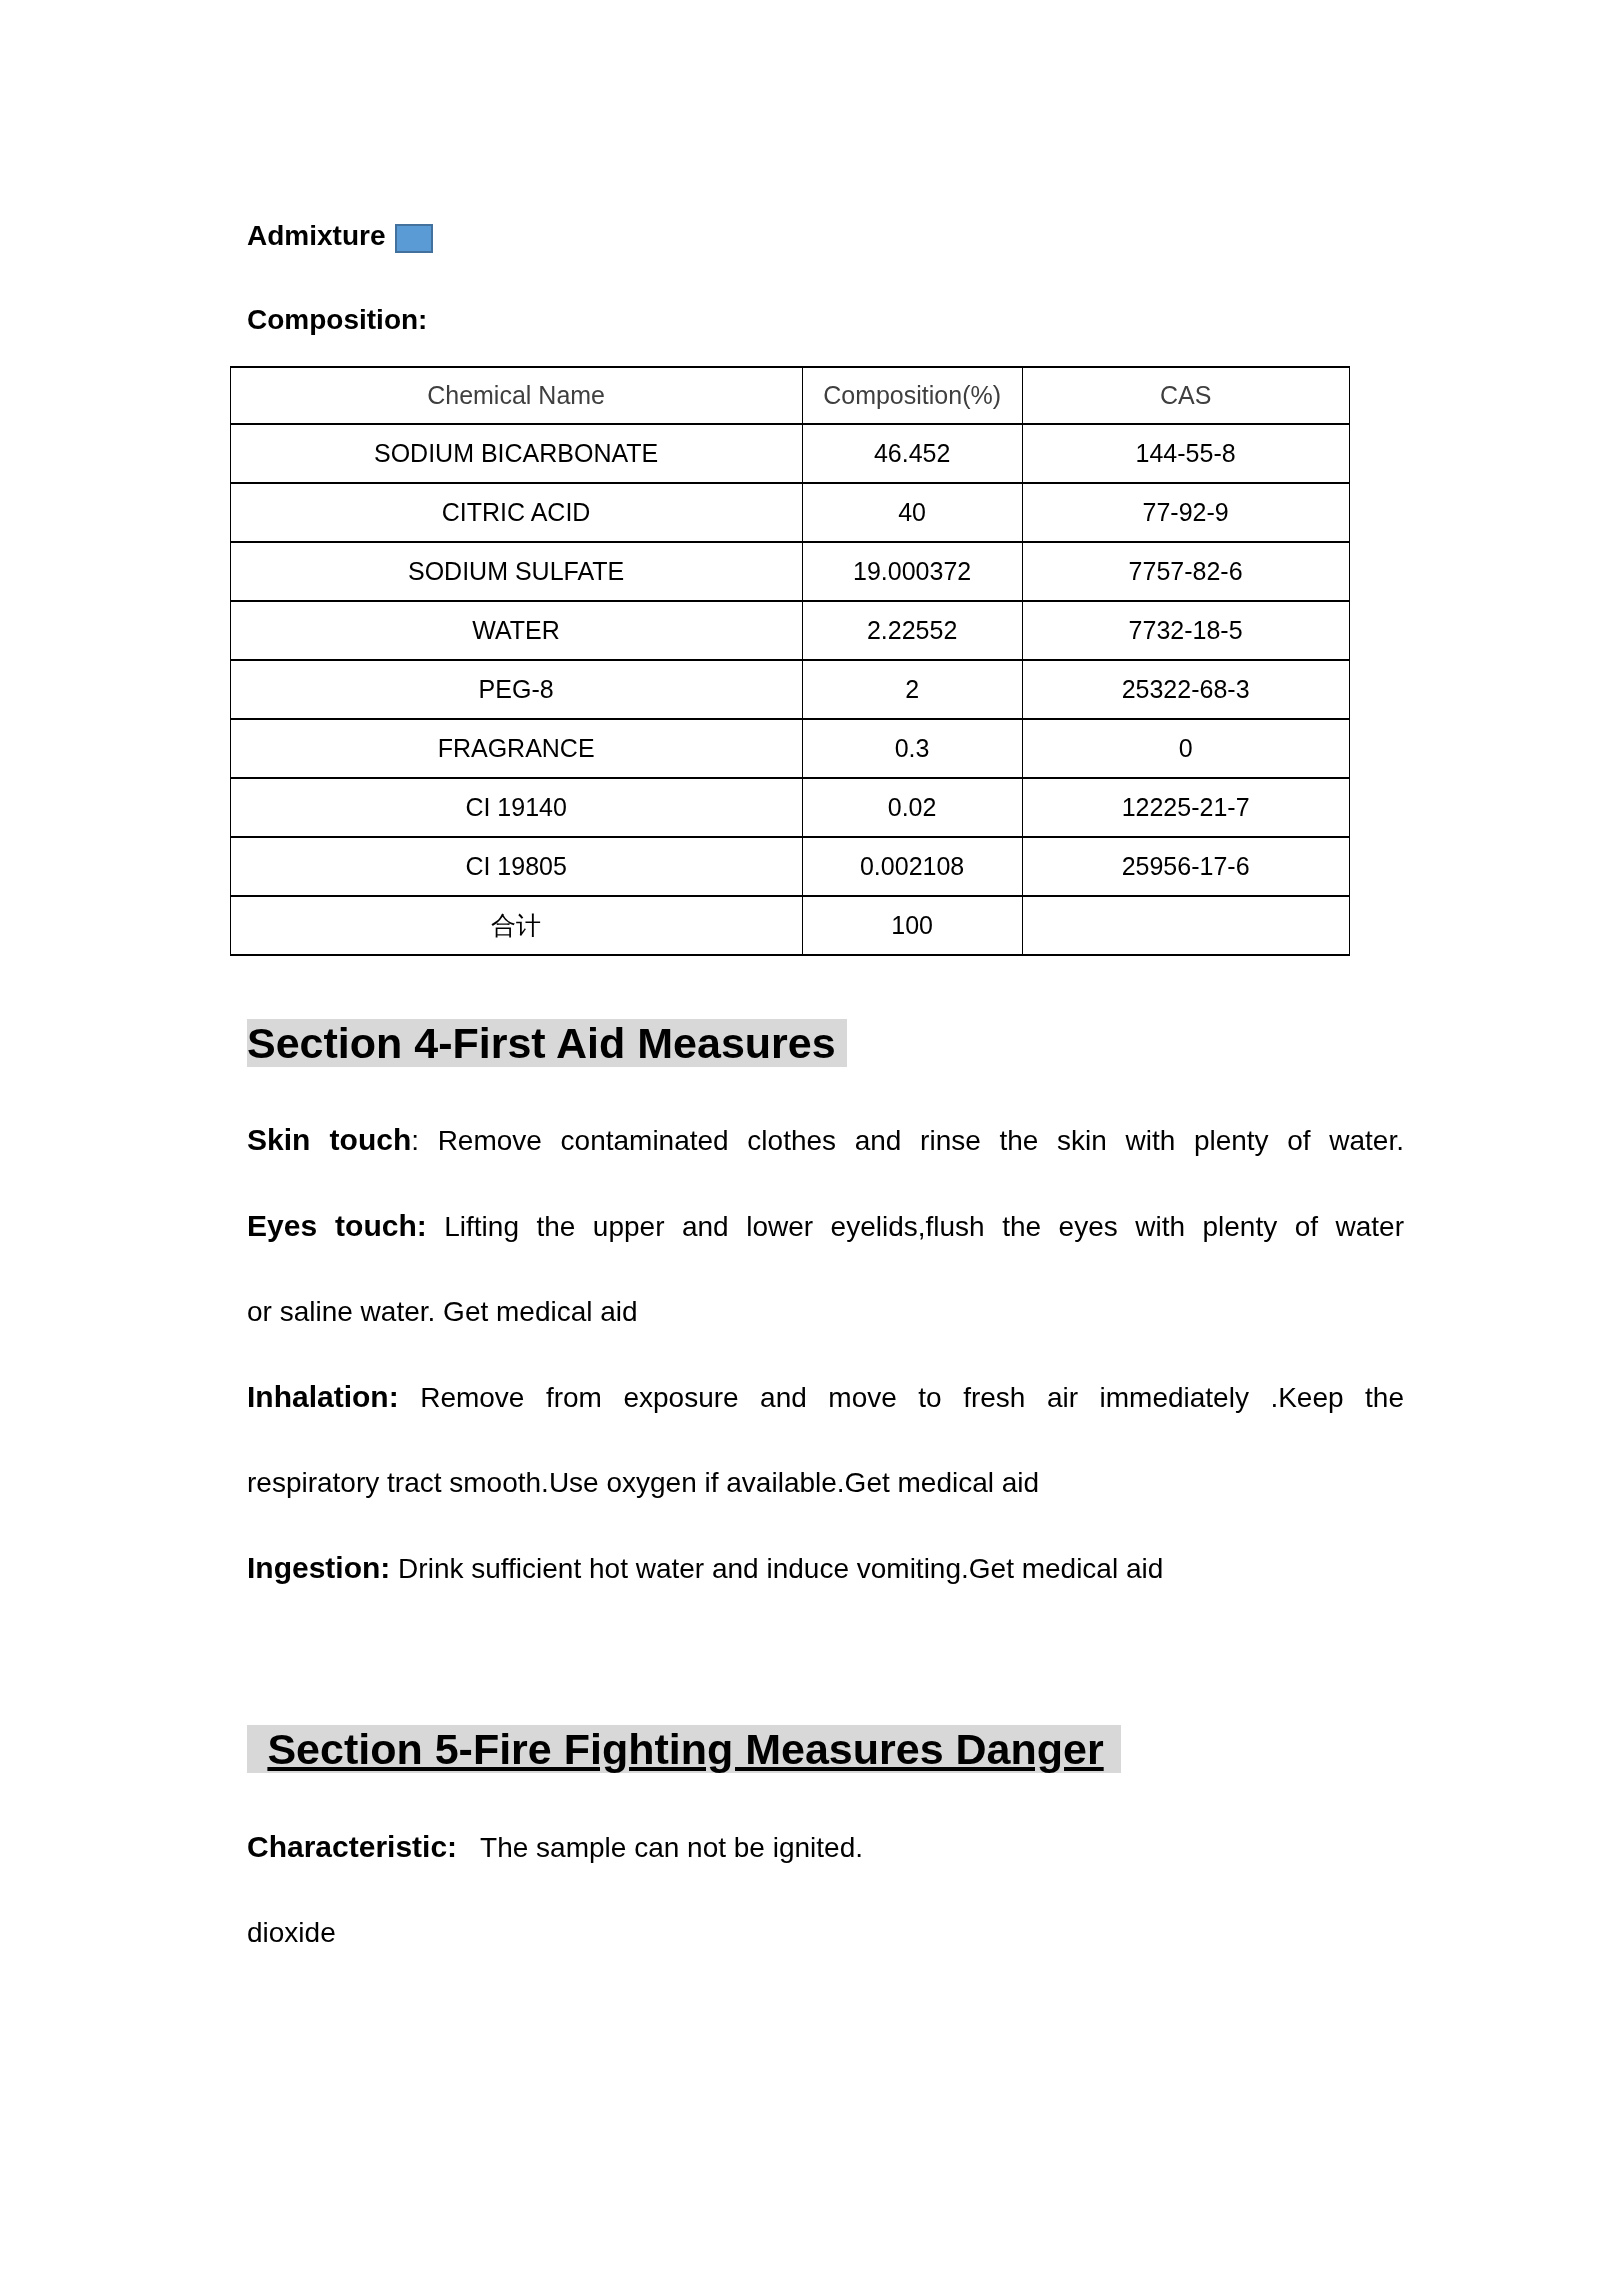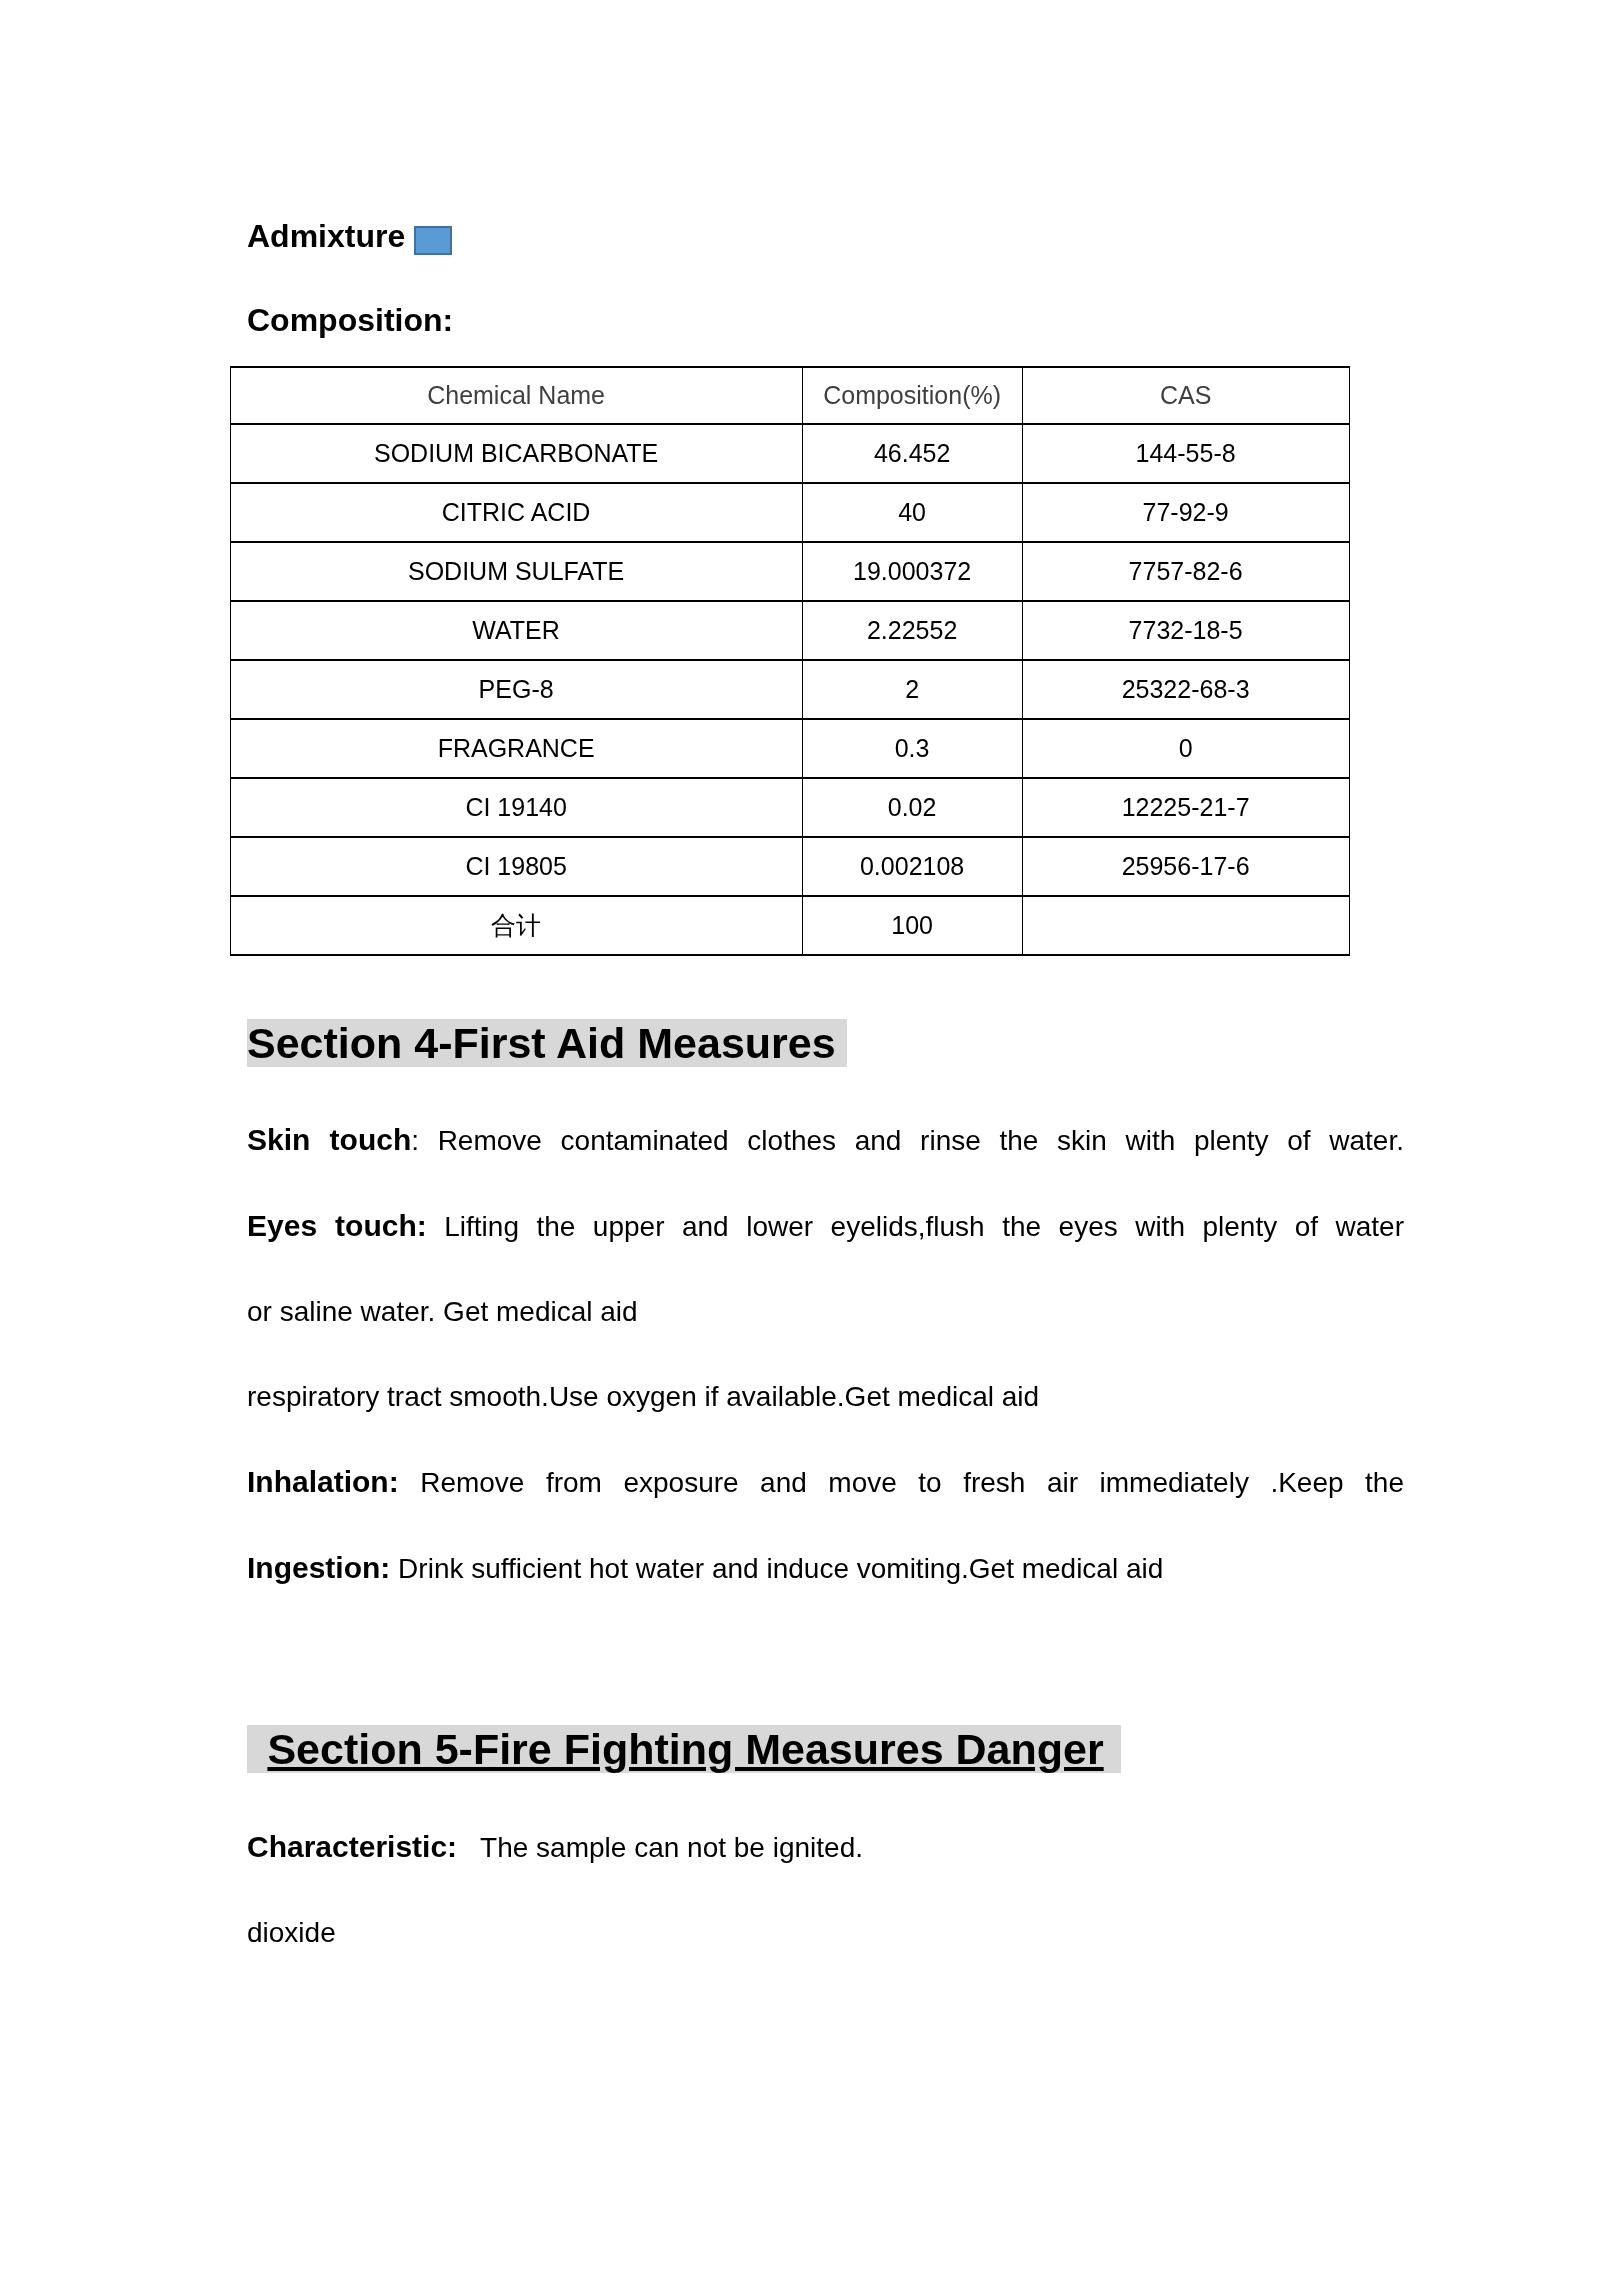--- a/index.html
+++ b/index.html
@@ -6,21 +6,21 @@
   body {
     width: 1623px; height: 2295px;
     background: #ffffff;
     font-family: "Liberation Sans", sans-serif;
     color: #000000;
     -webkit-font-smoothing: antialiased;
   }
   .page { padding: 214px 219px 0 247px; }
 
   .doc-title, .doc-subtitle {
-    font-size: 32px; font-weight: bold; line-height: 44px;
+    font-size: 28px; font-weight: bold; line-height: 44px;
     margin: 0; color: #000;
   }
   .doc-subtitle { margin-top: 40px; }
 
   .inline-shape {
     display: inline-block;
     width: 38px; height: 29px;
     margin-left: 9.2px;
     vertical-align: -7.7px;
     background: #5b9bd5;
@@ -145,22 +145,22 @@
     </tr>
   </tbody>
     </table>
 
   <h3 class="section-heading"><span class="hl">Section 4-First Aid Measures</span></h3>
 
   <div class="body-block">
     <div class="line just"><b class="lbl">Skin touch</b><span>: Remove contaminated clothes and rinse the skin with plenty of water.</span></div>
     <div class="line just"><b class="lbl">Eyes touch:</b> <span>Lifting the upper and lower eyelids,flush the eyes with plenty of water</span></div>
     <div class="line">or saline water. Get medical aid</div>
+    <div class="line just"><b class="lbl">Inhalation:</b> <span>Remove from exposure and move to fresh air immediately .Keep the</span></div>
     <div class="line">respiratory tract smooth.Use oxygen if available.Get medical aid</div>
-    <div class="line just"><b class="lbl">Inhalation:</b> <span>Remove from exposure and move to fresh air immediately .Keep the</span></div>
     <div class="line"><b class="lbl">Ingestion:</b> <span>Drink sufficient hot water and induce vomiting.Get medical aid</span></div>
   </div>
 
   <h3 class="section-heading s5"><span class="hl">Section 5-Fire Fighting Measures Danger</span></h3>
 
   <div class="body-block">
     <div class="line"><b class="lbl">Characteristic:</b><span class="gap-wide">The sample can not be ignited.</span></div>
     <div class="line">dioxide</div>
   </div>
 

